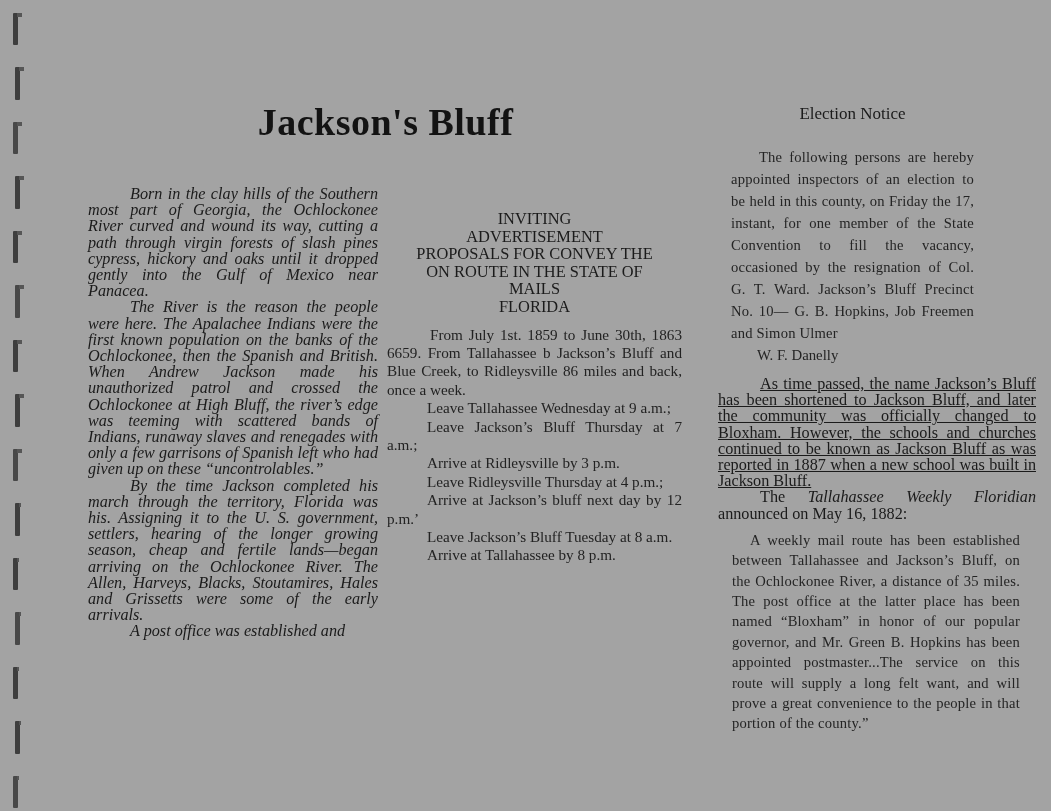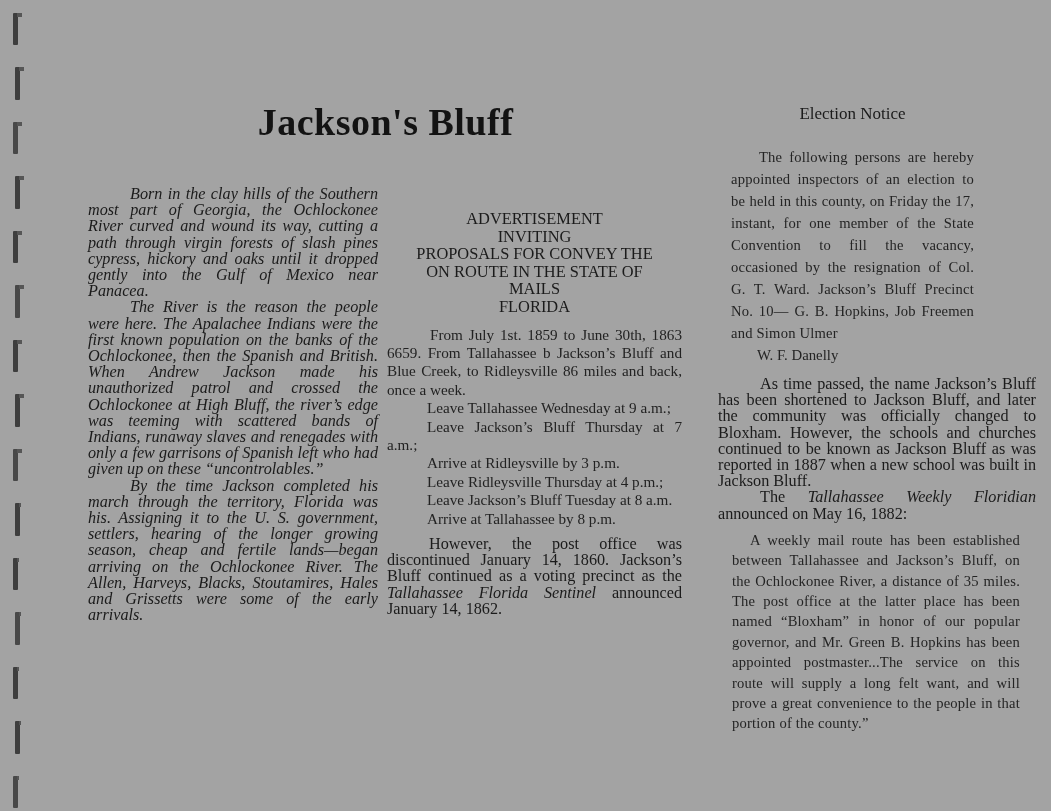--- a/index.html
+++ b/index.html
@@ -43,21 +43,21 @@
   .sched p.intro { text-indent:43px; }
   .mt-however { margin-top:8px; }
 
   
   .notice { margin:0 62px 0 13px; color:#242424; }
   .nhead  { margin:0 0 22px 0; font-size:17px; line-height:20px;
             text-align:center; font-weight:normal; color:#1b1b1b; }
   .nbody  { font-size:14.6px; line-height:22px; text-align:justify;
             text-indent:28px; margin:0; letter-spacing:0.2px; }
   .sig    { font-size:14.8px; line-height:22px; margin:0; padding-left:26px; }
-  .p1gap  { margin-top:10px; }
+  .p1gap  { margin-top:10px;text-decoration:underline; }
   .quote  { margin:8px 16px 0 14px; font-size:14.6px; line-height:20.4px;
             text-align:justify; text-indent:18px; letter-spacing:0.2px;
             color:#242424; }
 </style>
 </head>
 <body>
 
 <div class="page">
 
   <div class="binding">
@@ -77,44 +77,45 @@
     <i class="mark"></i>
     <i class="mark"></i>
   </div>
 
   <h1 class="title">Jackson's Bluff</h1>
 
   <div class="col col1">
     <p class="body ind">Born in the clay hills of the Southern most part of Georgia, the Ochlockonee River curved and wound its way, cutting a path through virgin forests of slash pines cypress, hickory and oaks until it dropped gently into the Gulf of Mexico near Panacea.</p>
     <p class="body ind">The River is the reason the people were here. The Apalachee Indians were the first known population on the banks of the Ochlockonee, then the Spanish and British. When Andrew Jackson made his unauthorized patrol and crossed the Ochlockonee at High Bluff, the river’s edge was teeming with scattered bands of Indians, runaway slaves and renegades with only a few garrisons of Spanish left who had given up on these “uncontrolables.”</p>
     <p class="body ind">By the time Jackson completed his march through the territory, Florida was his. Assigning it to the U. S. government, settlers, hearing of the longer growing season, cheap and fertile lands—began arriving on the Ochlockonee River. The Allen, Harveys, Blacks, Stoutamires, Hales and Grissetts were some of the early arrivals.</p>
+    <p class="body ind">A post office was established and</p>
   </div>
 
   <div class="col col2">
 
     <div class="ad">
+      <div>INVITING</div>
       <div>ADVERTISEMENT</div>
-      <div>INVITING</div>
       <div>PROPOSALS FOR CONVEY THE</div>
       <div>ON ROUTE IN THE STATE OF</div>
       <div>MAILS</div>
       <div>FLORIDA</div>
     </div>
 
     <div class="sched">
       <p class="intro">From July 1st. 1859 to June 30th, 1863 6659. From Tallahassee b Jackson’s Bluff and Blue Creek, to Ridleysville 86 miles and back, once a week.</p>
       <p>Leave Tallahassee Wednesday at 9 a.m.;</p>
       <p>Leave Jackson’s Bluff Thursday at 7 a.m.;</p>
       <p>Arrive at Ridleysville by 3 p.m.</p>
       <p>Leave Ridleysville Thursday at 4 p.m.;</p>
+      <p>Arrive at Jackson’s bluff next day by 12 p.m.’</p>
       <p>Leave Jackson’s Bluff Tuesday at 8 a.m.</p>
       <p>Arrive at Tallahassee by 8 p.m.</p>
     </div>
 
-    <p class="body ind mt-however"><span>However, the post office was discontinued January 14, 1860. Jackson’s Bluff continued as a voting precinct as the </span><i class="it">Tallahassee Florida Sentinel</i><span> announced January 14, 1862.</span></p>
   </div>
 
   <div class="col col3">
     <div class="notice">
       <h2 class="nhead">Election Notice</h2>
       <p class="nbody">The following persons are hereby appointed inspectors of an election to be held in this county, on Friday the 17, instant, for one member of the State Convention to fill the vacancy, occasioned by the resignation of Col. G. T. Ward. Jackson’s Bluff Precinct No. 10— G. B. Hopkins, Job Freemen and Simon Ulmer</p>
       <p class="sig">W. F. Danelly</p>
     </div>
 
     <p class="body ind p1gap">As time passed, the name Jackson’s Bluff has been shortened to Jackson Bluff, and later the community was officially changed to Bloxham. However, the schools and churches continued to be known as Jackson Bluff as was reported in 1887 when a new school was built in Jackson Bluff.</p>

